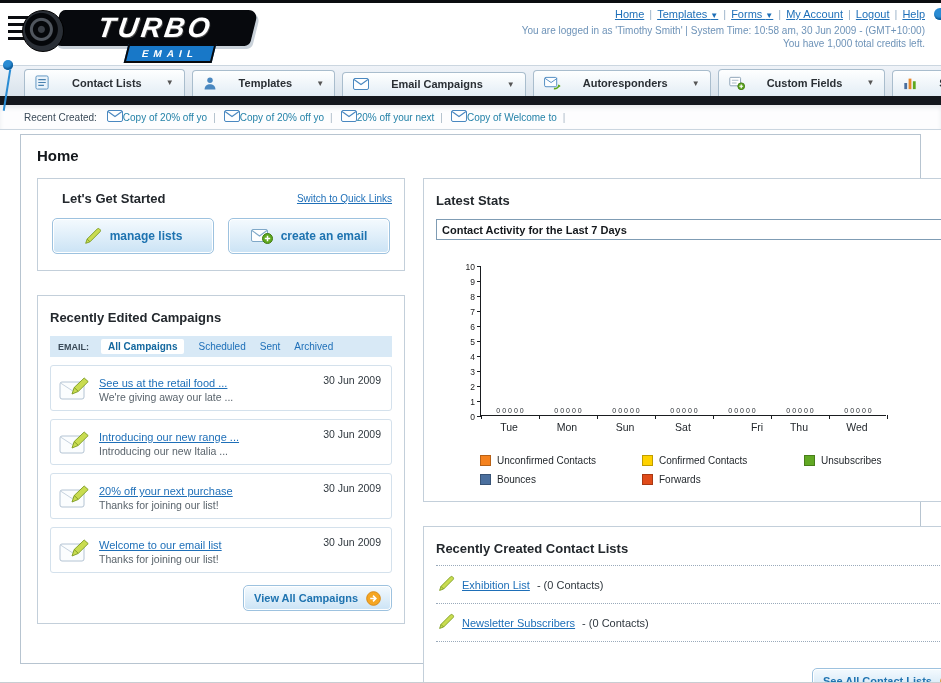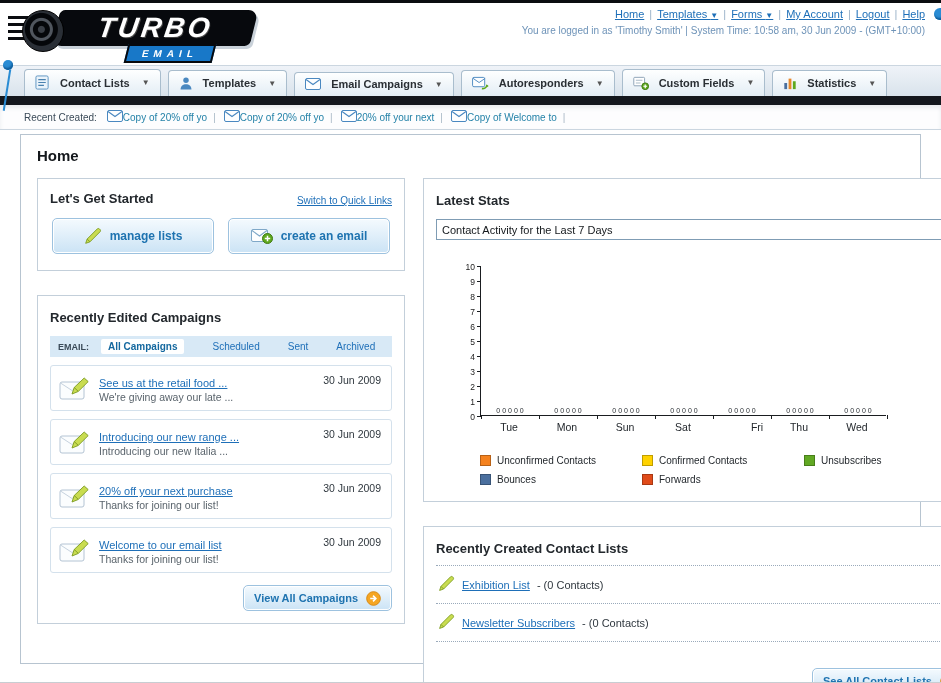--- a/index.html
+++ b/index.html
@@ -27,21 +27,21 @@
   .top-nav { font-size:11px; color:#8AA6C0; }
   .top-link { color:#1E6FB8; text-decoration:underline; cursor:pointer; }
   .tl-sep { color:#9AB2C8; margin:0 5px; }
   .dd { font-size:8px; color:#1E6FB8; }
   .login-status { margin-top:5px; font-size:10px; color:#6E93B8; }
   .credits { margin-top:2px; font-size:10px; color:#6E93B8; }
 
   
   .tabbar { height:31px; background:linear-gradient(#EFF3F8,#D9E3EC); border-top:1px solid #CBD6E0;
       display:flex; align-items:flex-end; padding-left:24px; }
-  .tab { display:flex; align-items:center; gap:10px; background:linear-gradient(#FEFFFF,#E3EDF5);
+  .tab { display:flex; align-items:center; gap:22px; background:linear-gradient(#FEFFFF,#E3EDF5);
       border:1px solid #A9BDCD; border-bottom:none; border-radius:4px 4px 0 0; padding:5px 10px 6px; margin-right:7px;
       font-size:11px; font-weight:bold; color:#2A2F34; cursor:pointer; white-space:nowrap; }
   .tab .dd { color:#555; margin-left:2px; }
   .tab-ic svg { display:block; }
   .darkbar { height:9px; background:#14171D; }
 
   
   .activity { height:25px; display:flex; align-items:center; padding-left:24px; font-size:10px;
       border-bottom:1px solid #CBD6E0; box-shadow:inset 0 3px 4px rgba(60,80,100,0.10); background:#FDFDFE; }
   .act-label { color:#3A4A58; margin-right:10px; }
@@ -52,21 +52,21 @@
   
   .content { margin:4px 20px 0; border:1px solid #B7C4D0; padding:10px 16px 20px; height:530px; background:#fff; }
   .page-title { font-size:15px; font-weight:bold; color:#14181C; margin:2px 0 14px; }
   .columns { display:flex; gap:18px; align-items:flex-start; }
   .left-col { width:368px; flex:none; }
   .right-col { flex:1; }
   .box { border:1px solid #C3CFDA; padding:12px; margin-bottom:24px; background:#fff; }
   .box-title { font-size:13px; font-weight:bold; color:#23282D; }
 
   
-  .gs-head { display:flex; justify-content:space-between; align-items:flex-end; margin-bottom:12px; }
+  .gs-head { display:flex; justify-content:space-between; align-items:center; margin-bottom:12px;margin-left:12px; }
   .gs-link { font-size:10px; color:#1E6FB8; text-decoration:underline; cursor:pointer; }
   .gs-buttons { display:flex; gap:14px; padding:0 2px 4px; }
   .blue-btn { display:inline-flex; align-items:center; justify-content:center; gap:8px;
       background:linear-gradient(#F4FAFE,#CBE3F5); border:1px solid #9DC2DF; border-radius:5px;
       box-shadow:inset 0 0 0 1px #FFF; color:#1E73B0; font-weight:bold; font-family:"Liberation Sans",sans-serif;
       font-size:12px; cursor:pointer; }
   .gs-buttons .blue-btn { width:164px; height:36px; }
   .btn-ic svg { display:block; }
 
   
@@ -78,21 +78,21 @@
   .camp-ic { position:absolute; left:8px; top:8px; }
   .camp-title { font-size:11px; color:#1E6FB8; text-decoration:underline; cursor:pointer; }
   .camp-sub { font-size:10.5px; color:#5A646C; }
   .camp-date { position:absolute; right:10px; top:8px; font-size:10.5px; color:#30383F; }
   .camp-footer { display:flex; justify-content:flex-end; margin-top:12px; }
   .blue-btn.small { height:26px; padding:0 10px; font-size:11px; }
 
   
   .select { margin-top:10px; height:21px; border:1px solid #7F9CB4; background:#fff; display:flex; align-items:center;
       justify-content:space-between; font-size:11px; color:#14181C; cursor:pointer; }
-  .select-value { padding-left:5px; }
+  .select-value { padding-left:5px;font-weight:bold; }
   .chart-wrap { margin:26px 0 0 44px; }
   .plot { position:relative; width:406px; height:150px; border-left:1px solid #1A1D20; border-bottom:1px solid #1A1D20; }
   .ytick-label { position:absolute; left:-20px; width:14px; text-align:right; font-size:8.5px; color:#222; }
   .ytick-mark { position:absolute; left:-4px; width:4px; height:1px; background:#1A1D20; }
   .xtick-mark { position:absolute; bottom:-4px; width:1px; height:4px; background:#1A1D20; }
   .group { position:absolute; bottom:1px; display:flex; justify-content:center; gap:2px; }
   .zero { font-size:7px; color:#2A2F34; line-height:1; }
   .x-labels { position:relative; height:16px; margin-top:5px; }
   .xlab { position:absolute; text-align:center; font-size:10.5px; color:#23282D; }
   .legend { display:flex; flex-wrap:wrap; width:486px; margin:18px 0 4px 44px; row-gap:8px; }
@@ -121,20 +121,21 @@
       </div>
       <span class="logo-email">EMAIL</span>
     </div>
     <div class="antenna-dot"></div>
     <div class="antenna-line"></div>
     <div class="corner-dot"></div>
 
     <div class="hdr-right">
       <nav class="top-nav"><a href="#" class="top-link">Home</a><span class="tl-sep">|</span><a href="#" class="top-link">Templates <span class="dd">▼</span></a><span class="tl-sep">|</span><a href="#" class="top-link">Forms <span class="dd">▼</span></a><span class="tl-sep">|</span><a href="#" class="top-link">My Account</a><span class="tl-sep">|</span><a href="#" class="top-link">Logout</a><span class="tl-sep">|</span><a href="#" class="top-link">Help</a></nav>
       <div class="login-status">You are logged in as 'Timothy Smith' | System Time: 10:58 am, 30 Jun 2009 - (GMT+10:00)</div>
+      <div class="credits">You have 1,000 total credits left.</div>
     </div>
   </div>
 
   <nav class="tabbar">
       <div class="tab">
         <span class="tab-ic">
           <svg width="15" height="15" viewBox="0 0 16 16">
             <rect x="1" y="1" width="13" height="14" rx="1.5" fill="#EAF3FA" stroke="#5A92C0"></rect>
             <path d="M3.5 5h8M3.5 8h8M3.5 11h6" stroke="#4A82B0" stroke-width="1.3" fill="none"></path>
           </svg>
@@ -270,21 +271,21 @@
               </span>
               <span>create an email</span>
             </button>
           </div>
         </section>
 
         <section class="box">
           <span class="box-title">Recently Edited Campaigns</span>
           <div class="camp-filter">
             <span class="show-label">EMAIL:</span>
-            <span style="display:inline-flex;gap:28px;align-items:center;">
+            <span style="display:inline-flex;gap:14px;align-items:center;">
                 <a href="#" class="cf-tab active">All Campaigns</a>
                 <a href="#" class="cf-tab">Scheduled</a>
                 <a href="#" class="cf-tab">Sent</a>
                 <a href="#" class="cf-tab">Archived</a>
               </span>
           </div>
           <div>
               <div class="camp-item">
                 <span class="camp-ic"><svg width="32" height="27" viewBox="0 0 32 27">
                     <rect x="1" y="8" width="24" height="17" rx="2" fill="#FBFDFE" stroke="#B4C4D4"></rect>

